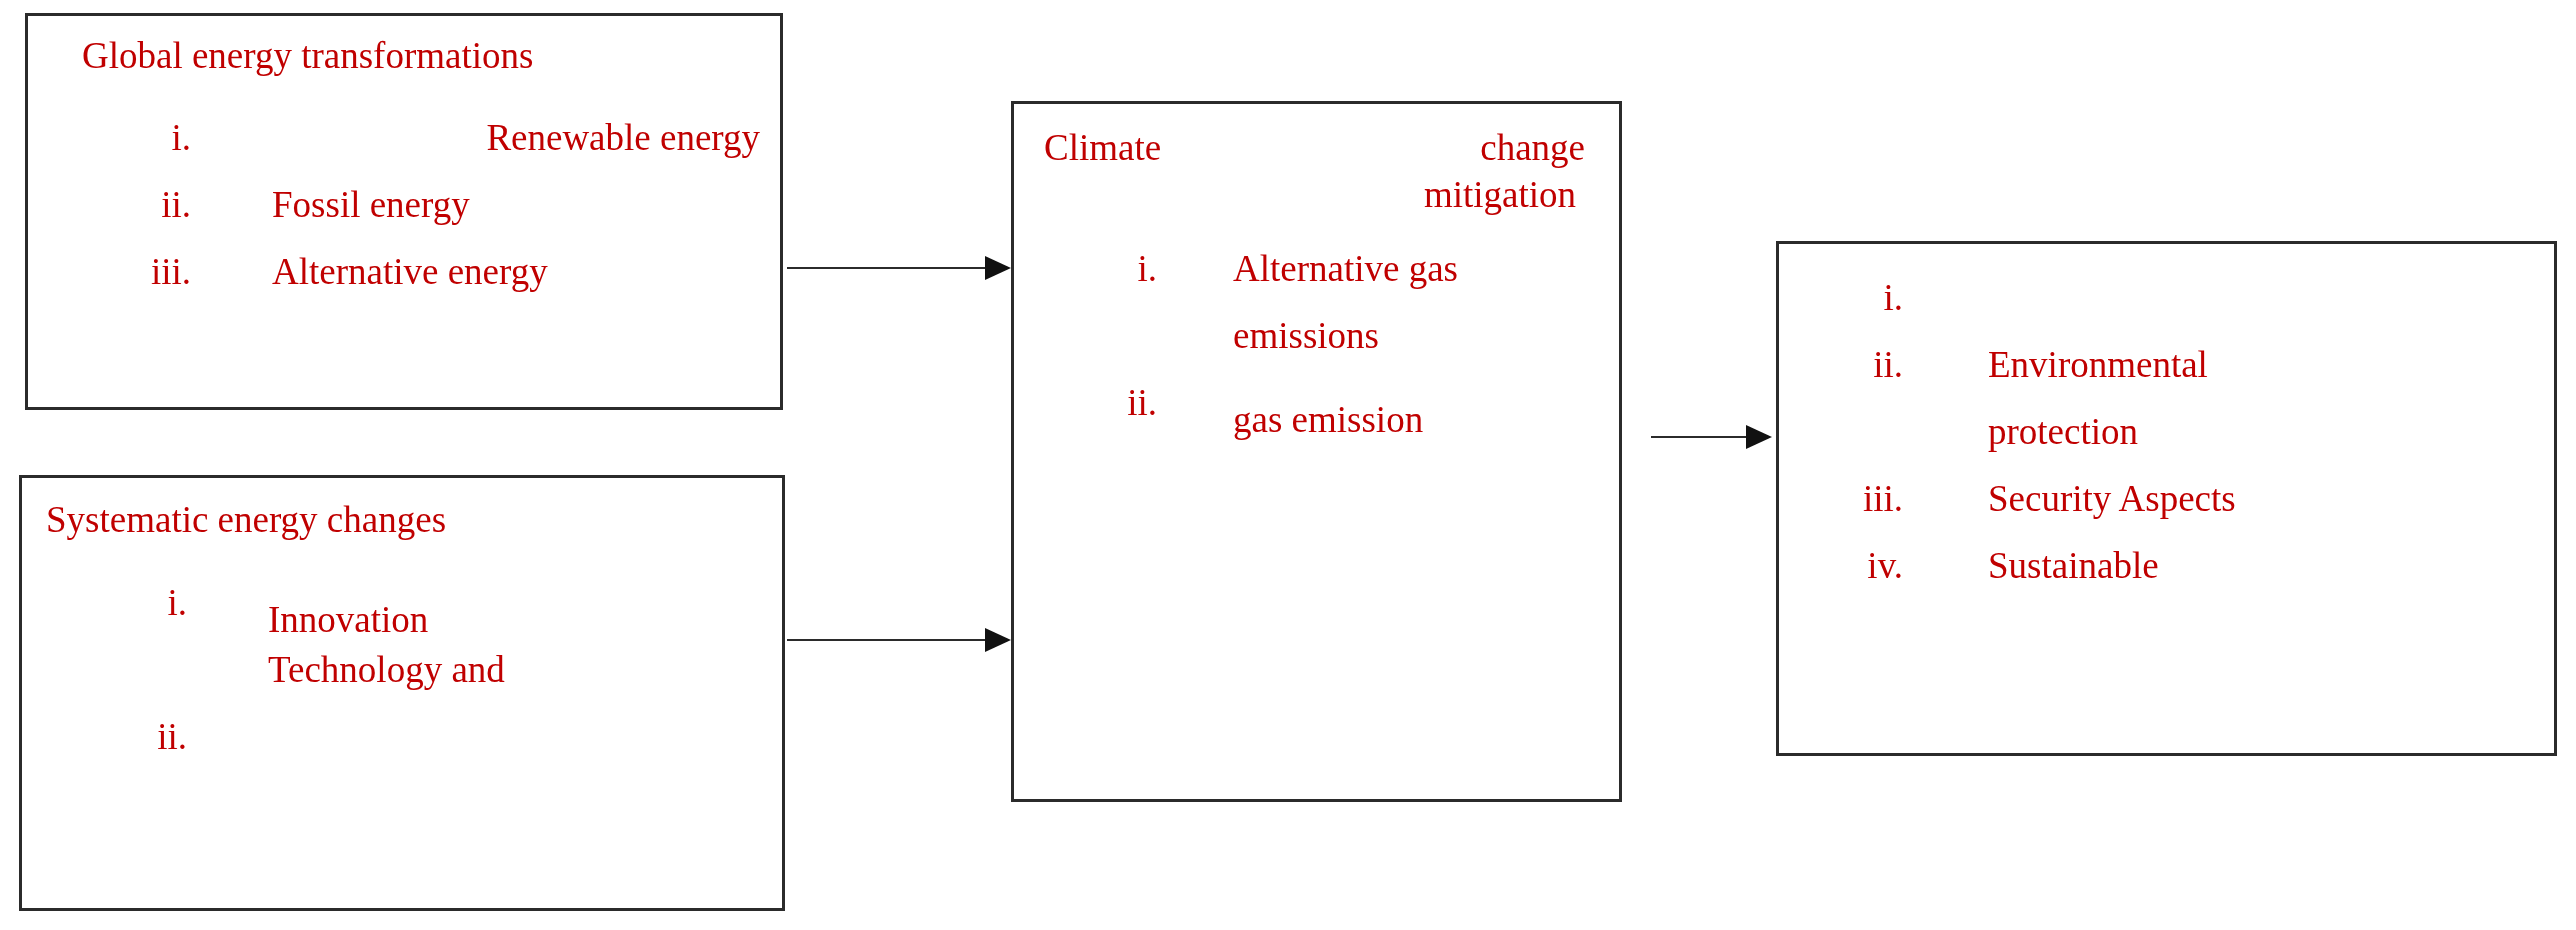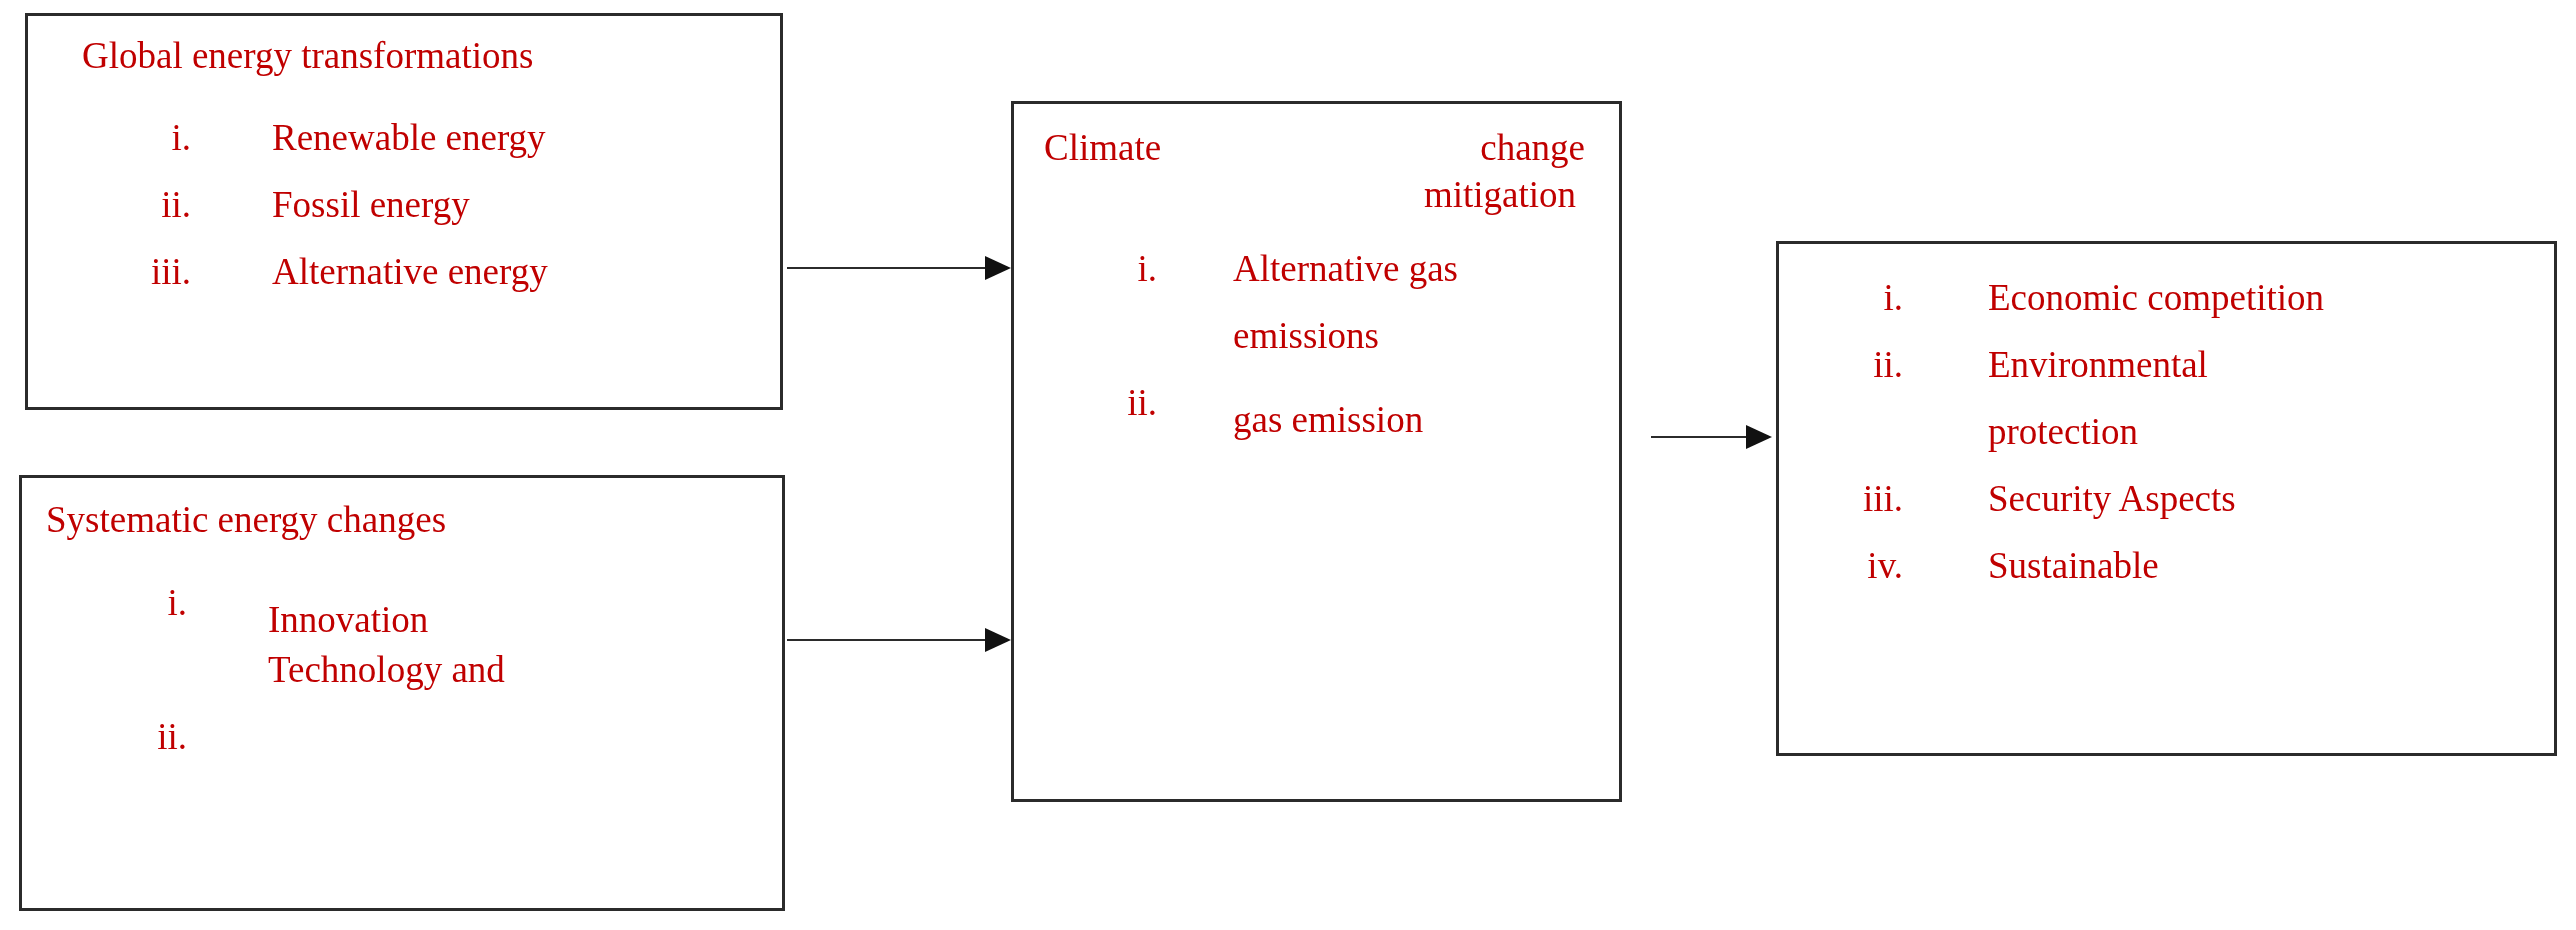--- a/index.html
+++ b/index.html
@@ -93,21 +93,21 @@
 
 <div id="canvas">
 
   <div class="box" style="left:25.4px; top:13px; width:758px; height:397px;"></div>
 
   <div class="heading" style="left:50px; top:37px; width:710px;margin-left:32px;">Global energy transformations</div>
 
   <ul class="rlist" style="left:50px; top:106px; width:710px;">
     <li style="height:67px;">
       <span class="rnum" style="left:35px; top:13px; width:106px;">i.</span>
-      <span class="rtext" style="margin-left:222px; padding-top:13px;">Renewable energy</span>
+      <span class="rtext" style="margin-left:222px; padding-top:13px;text-align:right;">Renewable energy</span>
     </li>
     <li style="height:67px;">
       <span class="rnum" style="left:35px; top:13px; width:106px;">ii.</span>
       <span class="rtext" style="margin-left:222px; padding-top:13px;">Fossil energy</span>
     </li>
     <li style="height:67px;">
       <span class="rnum" style="left:35px; top:13px; width:106px;">iii.</span>
       <span class="rtext" style="margin-left:222px; padding-top:13px;">Alternative energy</span>
     </li>
   </ul>
@@ -145,21 +145,20 @@
       <span class="rnum" style="left:12px; top:13px; width:101px;">ii.</span>
       <span class="rtext" style="margin-left:189px; padding-top:30px;">gas emission</span>
     </li>
   </ul>
 
   <div class="box" style="left:1776px; top:241px; width:781px; height:515px;"></div>
 
   <ul class="rlist" style="left:1805px; top:266px; width:745px;">
     <li style="height:67px;">
       <span class="rnum" style="left:0px; top:13px; width:98px;">i.</span>
-      <span class="rtext" style="margin-left:183px; padding-top:13px;">Economic competition</span>
     </li>
     <li style="height:134px;">
       <span class="rnum" style="left:0px; top:13px; width:98px;">ii.</span>
       <span class="rtext" style="margin-left:183px; padding-top:13px;">Environmental</span>
       <span class="rtext" style="margin-left:183px; padding-top:30px;">protection</span>
     </li>
     <li style="height:67px;">
       <span class="rnum" style="left:0px; top:13px; width:98px;">iii.</span>
       <span class="rtext" style="margin-left:183px; padding-top:13px;">Security Aspects</span>
     </li>

